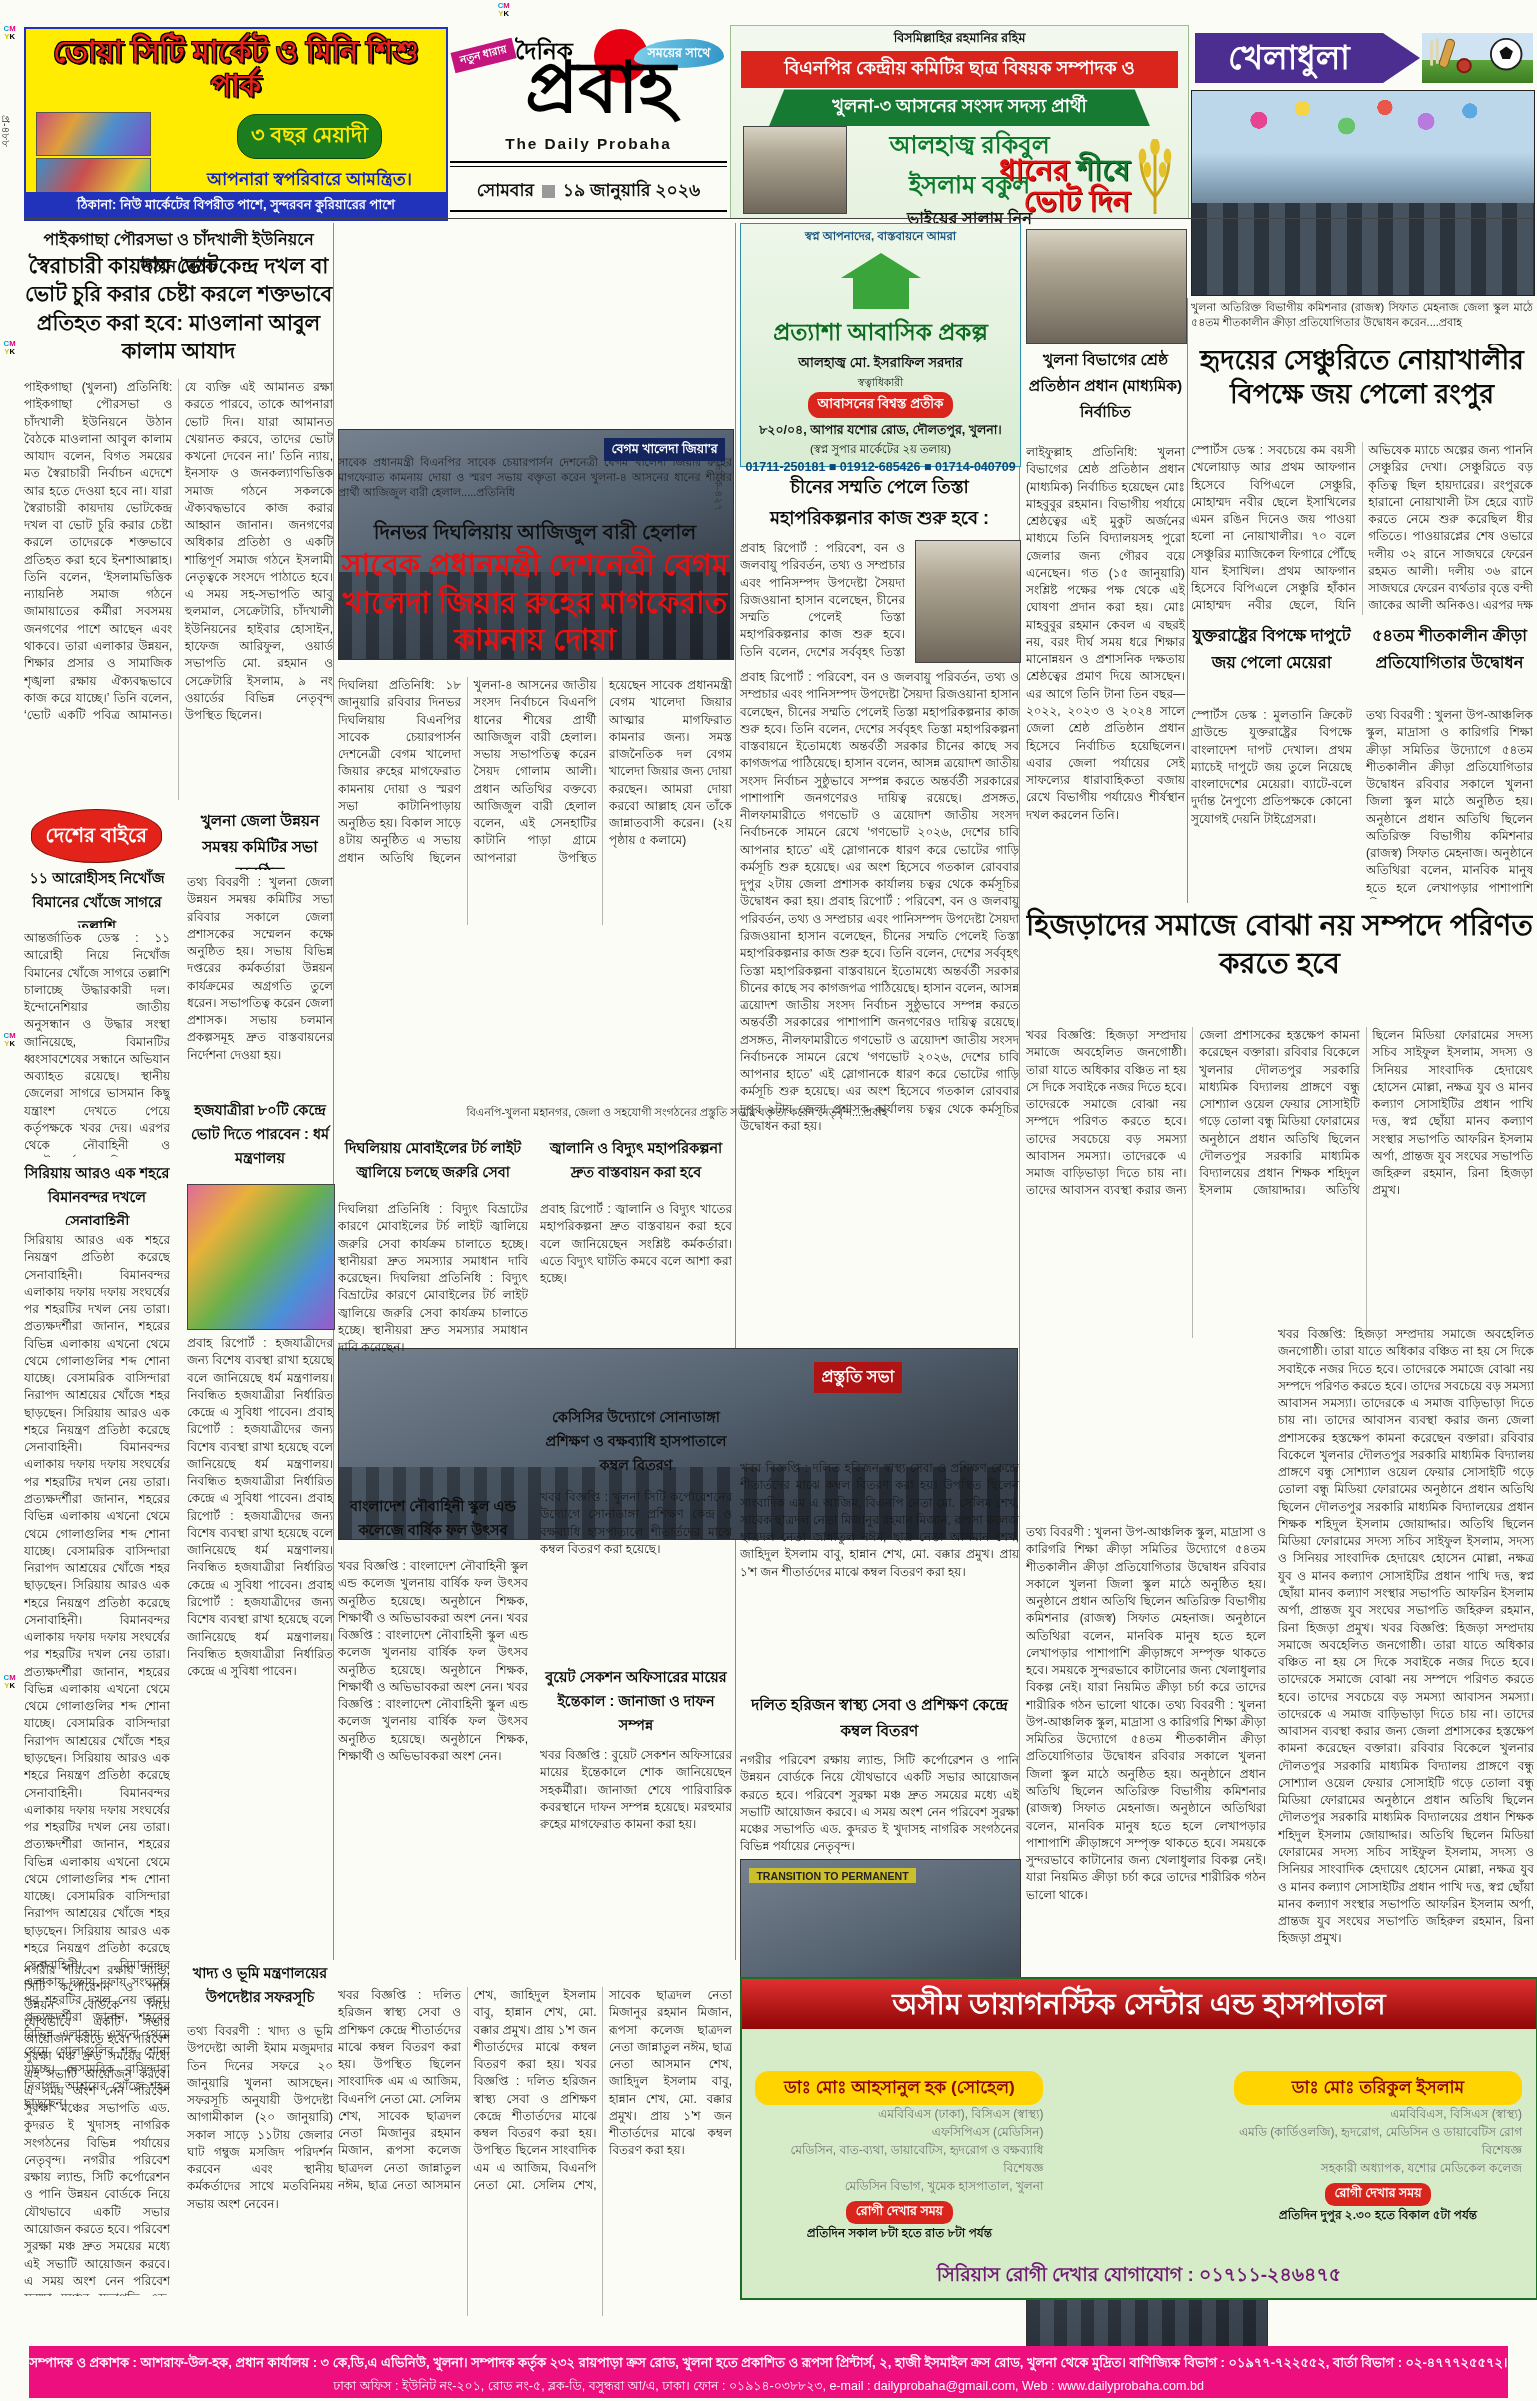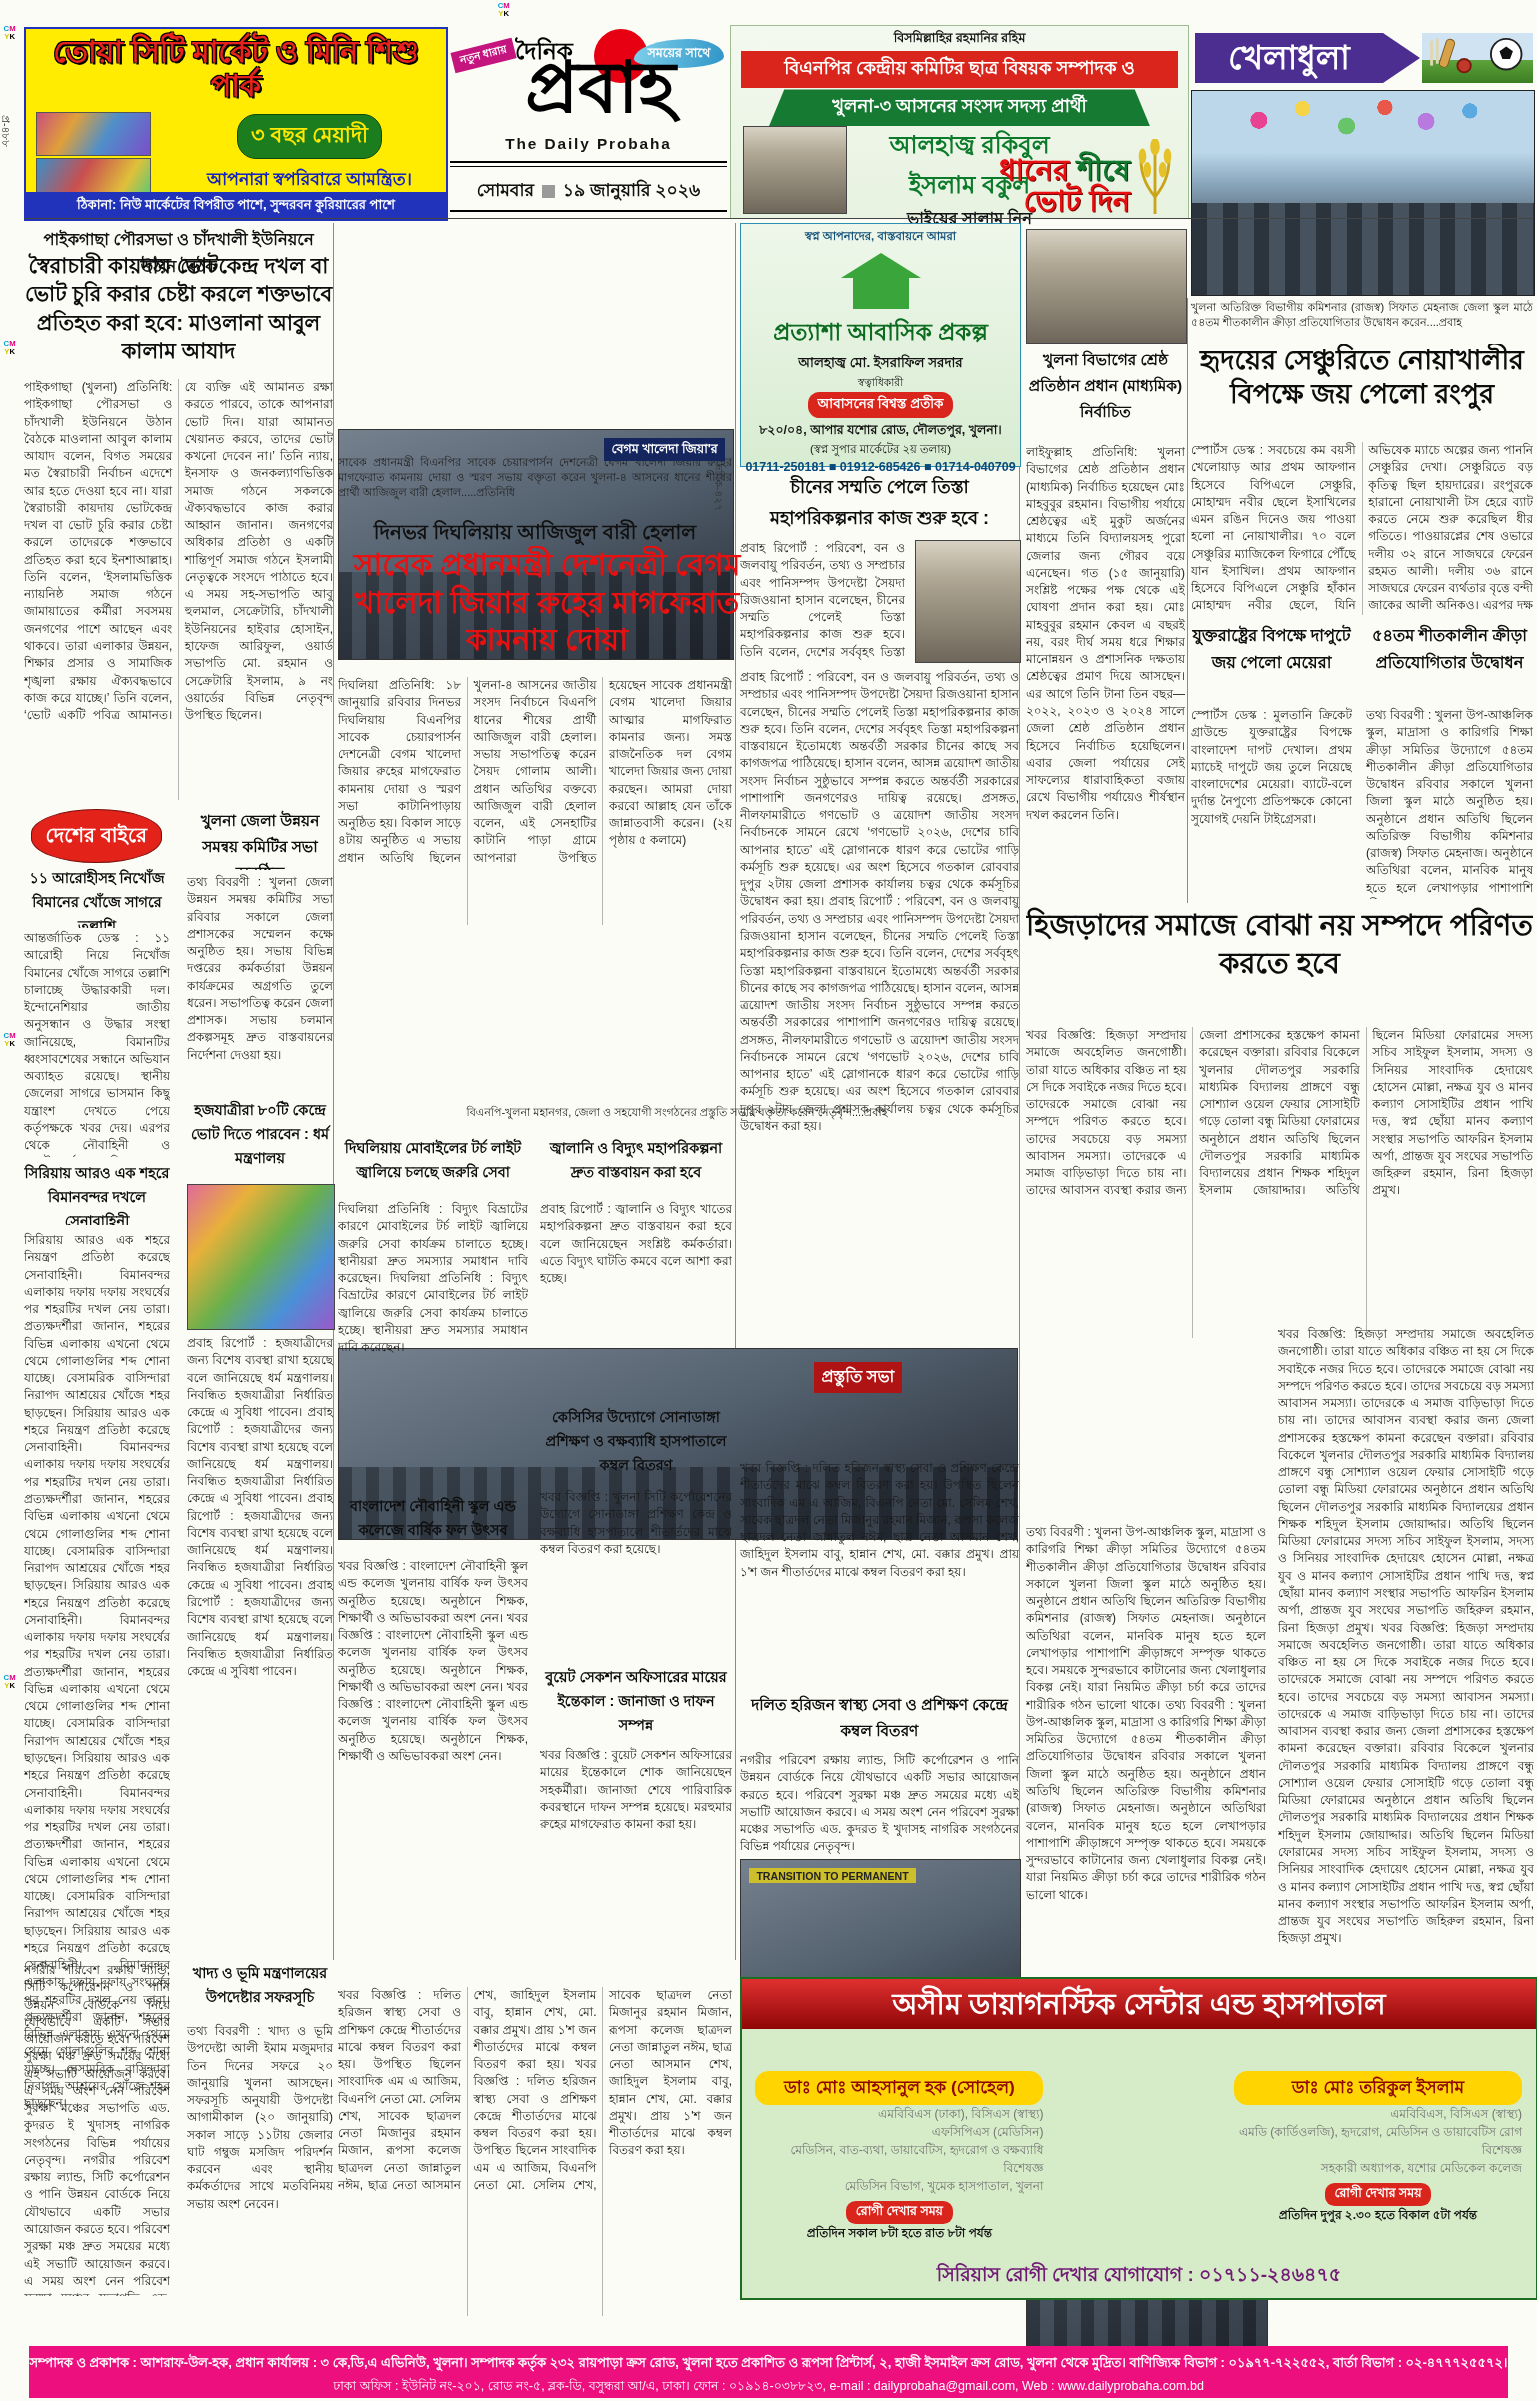--- a/index.html
+++ b/index.html
@@ -217,21 +217,21 @@
   <div class="abs body-text" style="left:187px;top:1335px;width:146px;height:621px;">প্রবাহ রিপোর্ট : হজযাত্রীদের জন্য বিশেষ ব্যবস্থা রাখা হয়েছে বলে জানিয়েছে ধর্ম মন্ত্রণালয়। নিবন্ধিত হজযাত্রীরা নির্ধারিত কেন্দ্রে এ সুবিধা পাবেন। প্রবাহ রিপোর্ট : হজযাত্রীদের জন্য বিশেষ ব্যবস্থা রাখা হয়েছে বলে জানিয়েছে ধর্ম মন্ত্রণালয়। নিবন্ধিত হজযাত্রীরা নির্ধারিত কেন্দ্রে এ সুবিধা পাবেন। প্রবাহ রিপোর্ট : হজযাত্রীদের জন্য বিশেষ ব্যবস্থা রাখা হয়েছে বলে জানিয়েছে ধর্ম মন্ত্রণালয়। নিবন্ধিত হজযাত্রীরা নির্ধারিত কেন্দ্রে এ সুবিধা পাবেন। প্রবাহ রিপোর্ট : হজযাত্রীদের জন্য বিশেষ ব্যবস্থা রাখা হয়েছে বলে জানিয়েছে ধর্ম মন্ত্রণালয়। নিবন্ধিত হজযাত্রীরা নির্ধারিত কেন্দ্রে এ সুবিধা পাবেন।</div>
   <div class="abs subhead" style="left:187px;top:1962px;width:146px;height:58px;font-size:14.4px;">খাদ্য ও ভূমি মন্ত্রণালয়ের উপদেষ্টার সফরসূচি</div>
   <div class="abs body-text" style="left:187px;top:2023px;width:146px;height:273px;">তথ্য বিবরণী : খাদ্য ও ভূমি উপদেষ্টা আলী ইমাম মজুমদার তিন দিনের সফরে ২০ জানুয়ারি খুলনা আসছেন। সফরসূচি অনুযায়ী উপদেষ্টা আগামীকাল (২০ জানুয়ারি) সকাল সাড়ে ১১টায় জেলার ঘাট গম্বুজ মসজিদ পরিদর্শন করবেন এবং স্থানীয় কর্মকর্তাদের সাথে মতবিনিময় সভায় অংশ নেবেন।</div>
   <div class="abs body-text" style="left:24px;top:1962px;width:146px;height:334px;">নগরীর পরিবেশ রক্ষায় ল্যান্ড, সিটি কর্পোরেশন ও পানি উন্নয়ন বোর্ডকে নিয়ে যৌথভাবে একটি সভার আয়োজন করতে হবে। পরিবেশ সুরক্ষা মঞ্চ দ্রুত সময়ের মধ্যে এই সভাটি আয়োজন করবে। এ সময় অংশ নেন পরিবেশ সুরক্ষা মঞ্চের সভাপতি এড. কুদরত ই খুদাসহ নাগরিক সংগঠনের বিভিন্ন পর্যায়ের নেতৃবৃন্দ। নগরীর পরিবেশ রক্ষায় ল্যান্ড, সিটি কর্পোরেশন ও পানি উন্নয়ন বোর্ডকে নিয়ে যৌথভাবে একটি সভার আয়োজন করতে হবে। পরিবেশ সুরক্ষা মঞ্চ দ্রুত সময়ের মধ্যে এই সভাটি আয়োজন করবে। এ সময় অংশ নেন পরিবেশ সুরক্ষা মঞ্চের সভাপতি এড. কুদরত ই খুদাসহ নাগরিক সংগঠনের বিভিন্ন পর্যায়ের নেতৃবৃন্দ।</div>
 
   <div class="abs ph" style="left:338px;top:223px;width:394px;height:229px;">
     <div class="ph-banner">বেগম খালেদা জিয়া'র</div>
   </div>
   <div class="abs caption" style="left:338px;top:455px;width:394px;height:58px;">সাবেক প্রধানমন্ত্রী বিএনপির সাবেক চেয়ারপার্সন দেশনেত্রী বেগম খালেদা জিয়ার রুহের মাগফেরাত কামনায় দোয়া ও স্মরণ সভায় বক্তৃতা করেন খুলনা-৪ আসনের ধানের শীষের প্রার্থী আজিজুল বারী হেলাল.....প্রতিনিধি</div>
   <div class="abs kicker" style="left:338px;top:517px;width:394px;font-size:20px;">দিনভর দিঘলিয়ায় আজিজুল বারী হেলাল</div>
-  <div class="abs headline red-head" style="left:338px;top:546px;width:394px;height:106px;font-size:30px;line-height:1.25;padding-left:12px;">সাবেক প্রধানমন্ত্রী দেশনেত্রী বেগম খালেদা জিয়ার রুহের মাগফেরাত কামনায় দোয়া</div>
+  <div class="abs headline red-head" style="left:338px;top:546px;width:394px;height:106px;font-size:30px;line-height:1.25;">সাবেক প্রধানমন্ত্রী দেশনেত্রী বেগম খালেদা জিয়ার রুহের মাগফেরাত কামনায় দোয়া</div>
   <div class="abs side-label" style="left:726px;top:461px;">জমিক-৪২৭</div>
   <div class="abs body-text cols3" style="left:338px;top:657px;width:394px;height:248px;">দিঘলিয়া প্রতিনিধি: ১৮ জানুয়ারি রবিবার দিনভর দিঘলিয়ায় বিএনপির সাবেক চেয়ারপার্সন দেশনেত্রী বেগম খালেদা জিয়ার রুহের মাগফেরাত কামনায় দোয়া ও স্মরণ সভা কাটানিপাড়ায় অনুষ্ঠিত হয়। বিকাল সাড়ে ৪টায় অনুষ্ঠিত এ সভায় প্রধান অতিথি ছিলেন খুলনা-৪ আসনের জাতীয় সংসদ নির্বাচনে বিএনপি ধানের শীষের প্রার্থী আজিজুল বারী হেলাল। সভায় সভাপতিত্ব করেন সৈয়দ গোলাম আলী। প্রধান অতিথির বক্তব্যে আজিজুল বারী হেলাল বলেন, এই সেনহাটির কাটানি পাড়া গ্রামে আপনারা উপস্থিত হয়েছেন সাবেক প্রধানমন্ত্রী বেগম খালেদা জিয়ার আত্মার মাগফিরাত কামনার জন্য। সমস্ত রাজনৈতিক দল বেগম খালেদা জিয়ার জন্য দোয়া করছেন। আমরা দোয়া করবো আল্লাহ যেন তাঁকে জান্নাতবাসী করেন। (২য় পৃষ্ঠায় ৫ কলামে)</div>
 
   <div class="abs ph" style="left:338px;top:911px;width:678px;height:190px;">
     <div class="ph-banner" style="background:#b01313;font-size:16.3px;top:13.4px;right:115px;">প্রস্তুতি সভা</div>
   </div>
   <div class="abs caption" style="left:338px;top:1105px;width:678px;height:23px;text-align:center;">বিএনপি-খুলনা মহানগর, জেলা ও সহযোগী সংগঠনের প্রস্তুতি সভায় বক্তৃতা করেন নেতৃবৃন্দ....প্রবাহ</div>
 
   <div class="abs subhead" style="left:338px;top:1137px;width:190px;height:60px;font-size:14.4px;">দিঘলিয়ায় মোবাইলের টর্চ লাইট জ্বালিয়ে চলছে জরুরি সেবা</div>
   <div class="abs body-text" style="left:338px;top:1201px;width:190px;height:288px;">দিঘলিয়া প্রতিনিধি : বিদ্যুৎ বিভ্রাটের কারণে মোবাইলের টর্চ লাইট জ্বালিয়ে জরুরি সেবা কার্যক্রম চালাতে হচ্ছে। স্থানীয়রা দ্রুত সমস্যার সমাধান দাবি করেছেন। দিঘলিয়া প্রতিনিধি : বিদ্যুৎ বিভ্রাটের কারণে মোবাইলের টর্চ লাইট জ্বালিয়ে জরুরি সেবা কার্যক্রম চালাতে হচ্ছে। স্থানীয়রা দ্রুত সমস্যার সমাধান দাবি করেছেন।</div>

